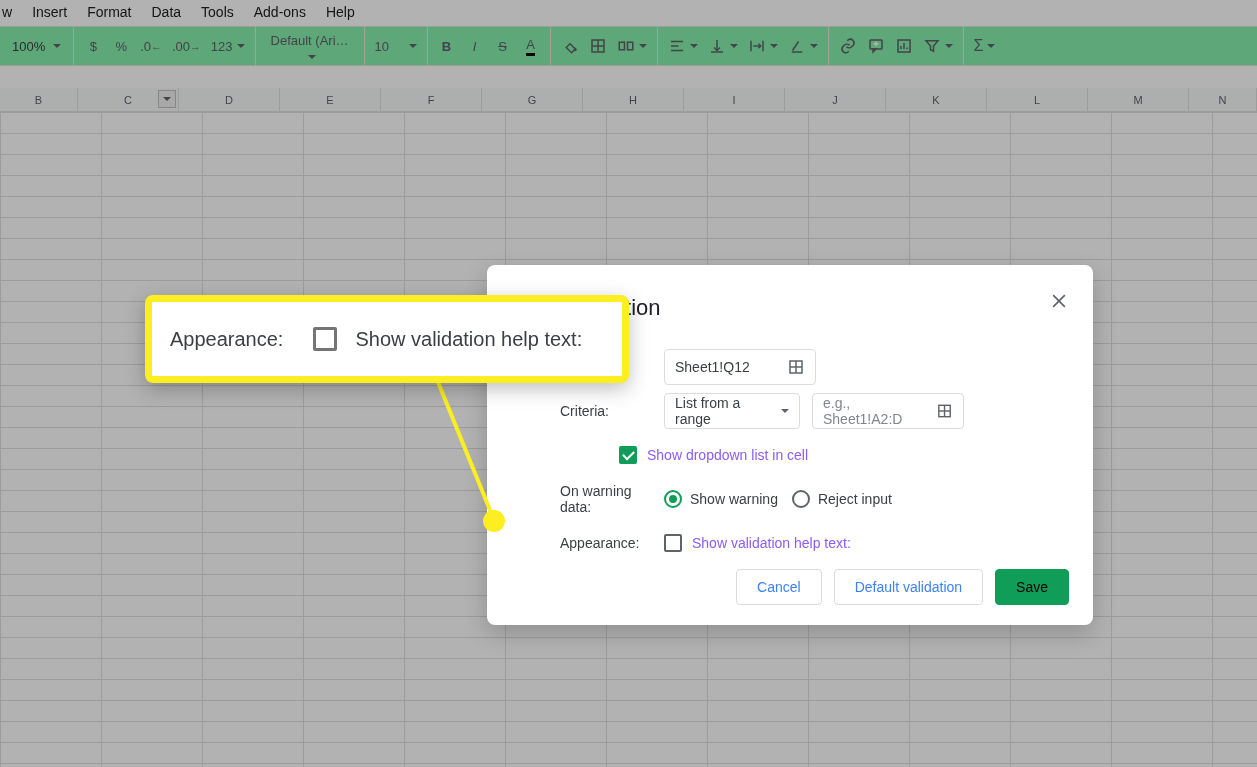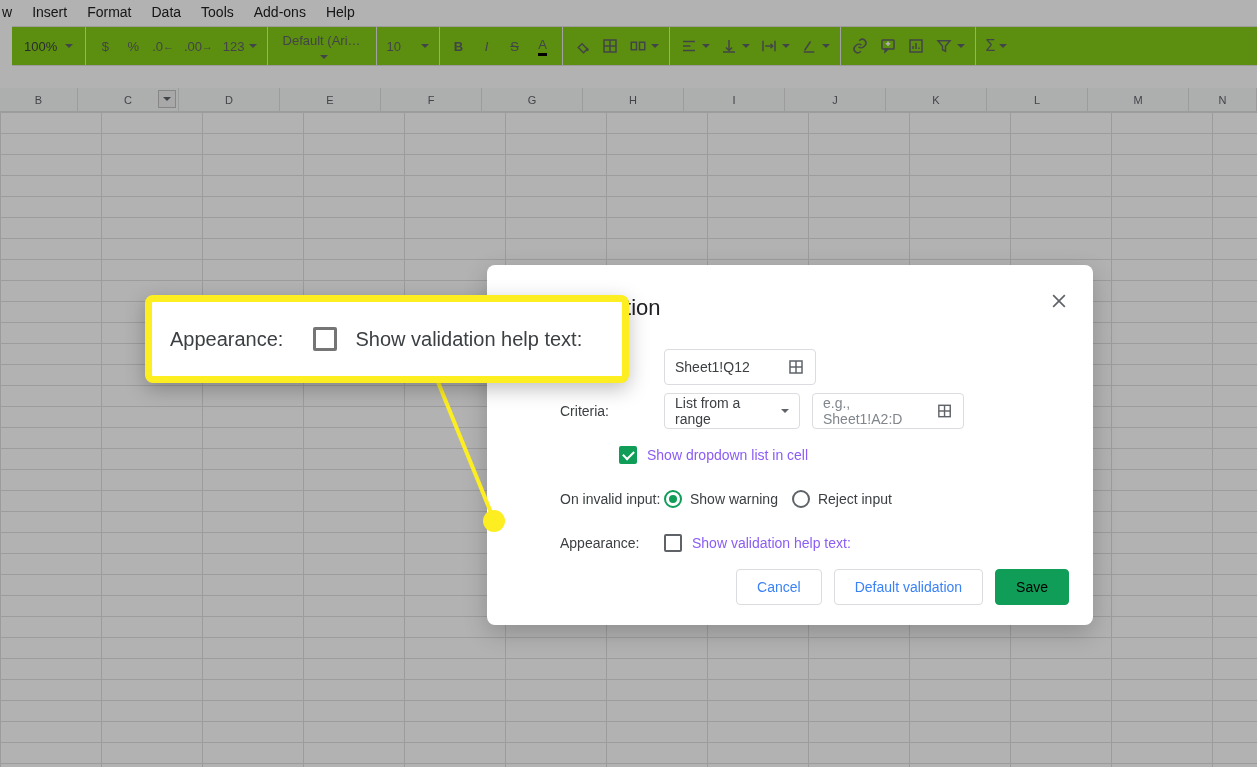--- a/index.html
+++ b/index.html
@@ -5,21 +5,21 @@
   * { box-sizing: border-box; margin: 0; padding: 0; }
   html, body { width: 1257px; height: 767px; overflow: hidden; font-family: Arial, "Helvetica Neue", sans-serif; background: #fff; }
   .scrim { position: absolute; inset: 0; background: rgba(0,0,0,0.30); z-index: 50; }
 
   
   .menubar { position: absolute; left: 0; top: 0; height: 24px; display: flex; align-items: center; gap: 0; padding-left: 0; z-index: 10; }
   .menubar .item { padding: 2px 10px; color: #202124; font-size: 14px; cursor: pointer; }
   .menubar .item:first-child { padding-left: 2px; }
 
   
-  .toolbar { position: absolute; left: 12px; right: 0; top: 26px; height: 40px; border-top: 1px solid #e0e0e0; border-bottom: 1px solid #e0e0e0; display: flex; align-items: center; padding-left: 0; z-index: 10; background:#84cc16; }
+  .toolbar { position: absolute; left: 0; right: 0; top: 26px; height: 40px; border-top: 1px solid #e0e0e0; border-bottom: 1px solid #e0e0e0; display: flex; align-items: center; padding-left: 0; z-index: 10; background:#86efac; }
   .tbtn { display:inline-flex; align-items:center; justify-content:center; height:26px; min-width:26px; padding:0 4px; color:#5f6368; font-size:13px; cursor:pointer; }
   .tgroup { display:flex; align-items:center; height:100%; padding:0 6px; border-right:1px solid #e8e8e8; gap:2px; }
   .tgroup.nobar { border-right:none; }
   .dd { width:0; height:0; border-left:4px solid transparent; border-right:4px solid transparent; border-top:4px solid #5f6368; margin-left:4px; display:inline-block; }
   .zoom { display:flex; align-items:center; gap:4px; padding:0 6px; font-size:13px; color:#3c4043; }
 
   
   .colhead { position:absolute; left:0; right:0; top:88px; height:24px; background:#f8f9fa; border-bottom:1px solid #e0e0e0; display:flex; z-index:10; }
   .colcell { flex:0 0 101px; height:100%; border-right:1px solid #e0e0e0; display:flex; align-items:center; justify-content:center; font-size:11px; color:#5f6368; position:relative; }
   .colcell .ddcell { position:absolute; right:2px; top:2px; width:18px; height:18px; border:1px solid #c0c0c0; background:#f1f1f1; display:none; align-items:center; justify-content:center; }
@@ -291,21 +291,21 @@
   </div>
 
   <div class="row" style="padding-left:104px;">
     <label class="chk">
       <span class="chkbox checked"></span>
       <span>Show dropdown list in cell</span>
     </label>
   </div>
 
   <div class="row">
-    <div class="lbl">On invalid input:</div>
+    <div class="lbl">On warning data:</div>
     <label class="radio">
       <span class="rb on"></span>
       <span>Show warning</span>
     </label>
     <label class="radio" style="margin-left:14px;">
       <span class="rb"></span>
       <span>Reject input</span>
     </label>
   </div>
 

